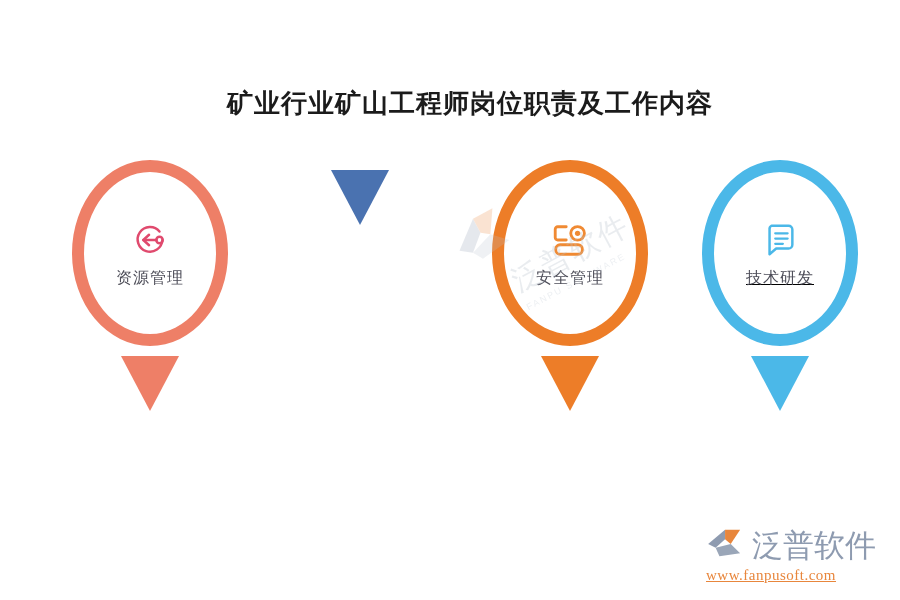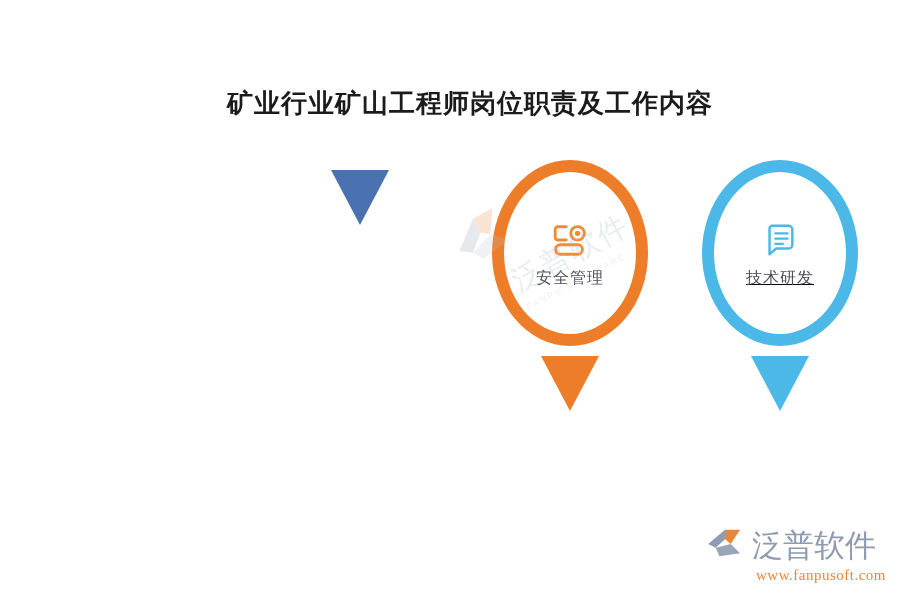--- a/index.html
+++ b/index.html
@@ -132,37 +132,52 @@
   #brand-logo .brand-name {
     font-size:31px;
     color:#8e9bb0;
     font-family:"Liberation Serif","DejaVu Serif",serif;
     letter-spacing:0px;
     line-height:1;
     white-space:nowrap;
   }
   #brand-logo .brand-url {
     margin-top:3px;
-    text-align:right;
+    text-align:left;
     font-size:15px;
     color:#e8863c;
     font-family:"Liberation Serif","DejaVu Serif",serif;
     letter-spacing:0.5px;
     white-space:nowrap;
+    text-decoration:underline;
   }
 </style>
 </head>
 <body>
 
 <div id="stage">
 
   <div id="page-title" style="color: rgb(27, 27, 27);">矿业行业矿山工程师岗位职责及工作内容</div>
 
   <div id="pins">
 
+    <div class="pin pin-0">
+      <div class="ring" style="border-color: rgb(238, 127, 103);">
+        <div class="icon-wrap">
+          <svg width="38" height="38" viewBox="0 0 40 40">
+            <path d="M30 11 A13 13 0 1 0 33 20" fill="none" stroke="#e04a6e" stroke-width="2.6" stroke-linecap="round"></path>
+            <line x1="13" y1="20" x2="27" y2="20" stroke="#e04a6e" stroke-width="2.6" stroke-linecap="round"></line>
+            <polyline points="19,14.5 13,20 19,25.5" fill="none" stroke="#e04a6e" stroke-width="2.6" stroke-linecap="round" stroke-linejoin="round"></polyline>
+            <circle cx="30" cy="20" r="3.4" fill="none" stroke="#e04a6e" stroke-width="2.6"></circle>
+          </svg>
+        </div>
+        <div class="pin-label">资源管理</div>
+      </div>
+      <div class="tri" style="border-top-color:#ee7f67;"></div>
+    </div>
 
     <div class="pin pin-1">
       <div class="tri" style="border-top-color:#4a72b0;"></div>
     </div>
 
     <div class="pin pin-2">
       <div class="ring" style="border-color: rgb(237, 125, 40);">
         <div class="icon-wrap">
           <svg width="40" height="36" viewBox="0 0 42 38">
             <path d="M17 5 H8 A2.6 2.6 0 0 0 5.4 7.6 V16.4 A2.6 2.6 0 0 0 8 19 H17" fill="none" stroke="#f08a33" stroke-width="3" stroke-linecap="round"></path>

